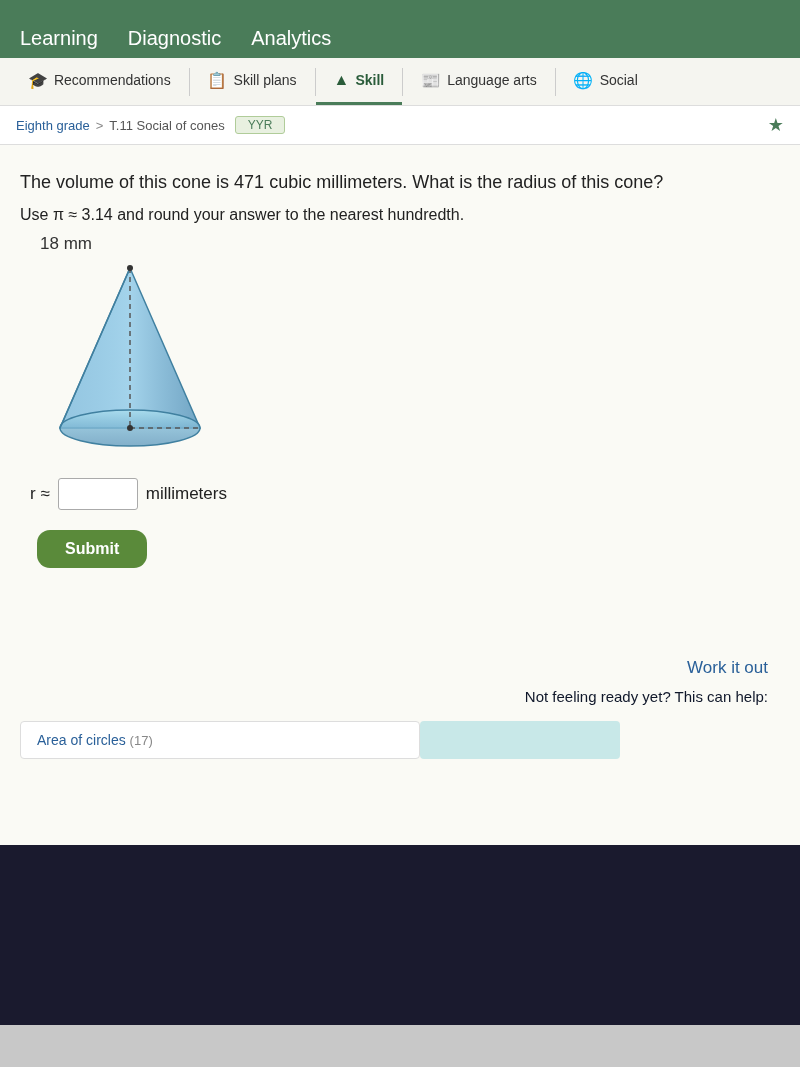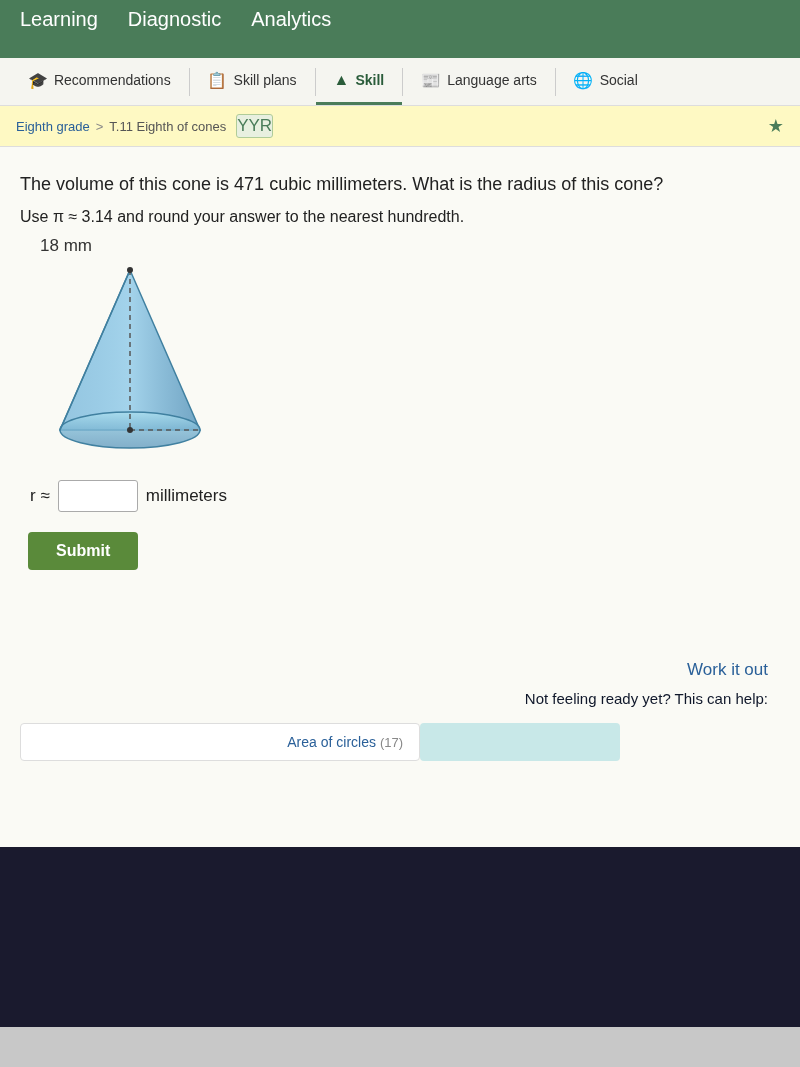--- a/index.html
+++ b/index.html
@@ -8,21 +8,21 @@
       background: #c8c8c8;
       width: 800px;
       min-height: 1067px;
       overflow-x: hidden;
     }
 
     
     .top-nav {
       background: #4a7c59;
       display: flex;
-      align-items: flex-start;
+      align-items: flex-end;
       padding: 0 20px;
       height: 58px;
       gap: 30px;
     }
     .top-nav-item {
       color: #fff;
       font-size: 20px;
       font-weight: 500;
       cursor: pointer;
       padding: 8px 0;
@@ -60,42 +60,42 @@
       width: 1px;
       height: 28px;
       background: #ccc;
     }
     .sub-nav-icon {
       font-size: 16px;
     }
 
     
     .breadcrumb {
-      background: #fef9c3;
+      background: #ffffff;
       padding: 8px 16px;
       font-size: 13px;
       color: #555;
       display: flex;
       align-items: center;
       gap: 6px;
       border-bottom: 1px solid #ddd;
     }
     .breadcrumb-link {
       color: #2a6099;
       cursor: pointer;
     }
     .breadcrumb-sep {
       color: #888;
     }
     .breadcrumb-yyr {
       background: #e8f0e0;
       border: 1px solid #b0cc99;
       border-radius: 3px;
-      padding: 1px 0;
-      font-size: 17px;
+      padding: 1px 12px;
+      font-size: 12px;
       color: #4a7c59;
       margin-left: 4px;
     }
     .breadcrumb-star {
       margin-left: auto;
       color: #4a7c59;
       font-size: 18px;
       cursor: pointer;
     }
 
@@ -153,26 +153,26 @@
       font-size: 15px;
       background: #fff;
       color: #333;
     }
 
     
     .submit-btn {
       background: #5a8a3a;
       color: #fff;
       border: none;
-      border-radius: 4px;
+      border-radius: 13px;
       padding: 10px 28px;
       font-size: 16px;
       font-weight: 600;
       cursor: pointer;
-      margin-left: 8px;
+      margin-left: 17px;
       margin-bottom: 30px;
     }
 
     
     .work-it-out-section {
       display: flex;
       flex-direction: column;
       align-items: flex-end;
       margin-top: 60px;
       margin-right: 10px;
@@ -198,21 +198,20 @@
     .help-card {
       background: #fff;
       border: 1px solid #ddd;
       border-radius: 4px;
       padding: 10px 16px;
       font-size: 14px;
       color: #2a6099;
       cursor: pointer;
       flex: 1;
       max-width: 400px;
-      text-align: right;
     }
     .help-card-count {
       color: #888;
       font-size: 13px;
     }
     .help-card-right {
       width: 200px;
       background: #c8e8e8;
       border-radius: 4px;
     }
@@ -256,21 +255,21 @@
   <div class="sub-nav-divider"></div>
   <div class="sub-nav-item">
     <span class="sub-nav-icon">🌐</span>
     <span>Social</span>
   </div>
 </div>
 
 <div class="breadcrumb">
   <span class="breadcrumb-link">Eighth grade</span>
   <span class="breadcrumb-sep">&gt;</span>
-  <span>T.11 Eighth of cones</span>
+  <span>T.11 Social of cones</span>
   <span class="breadcrumb-yyr">YYR</span>
   <span class="breadcrumb-star">★</span>
 </div>
 
 <div class="main-content">
 
   <div class="question-text">The volume of this cone is 471 cubic millimeters. What is the radius of this cone?</div>
   <div class="instruction-text">Use π ≈ 3.14 and round your answer to the nearest hundredth.</div>
 
   

